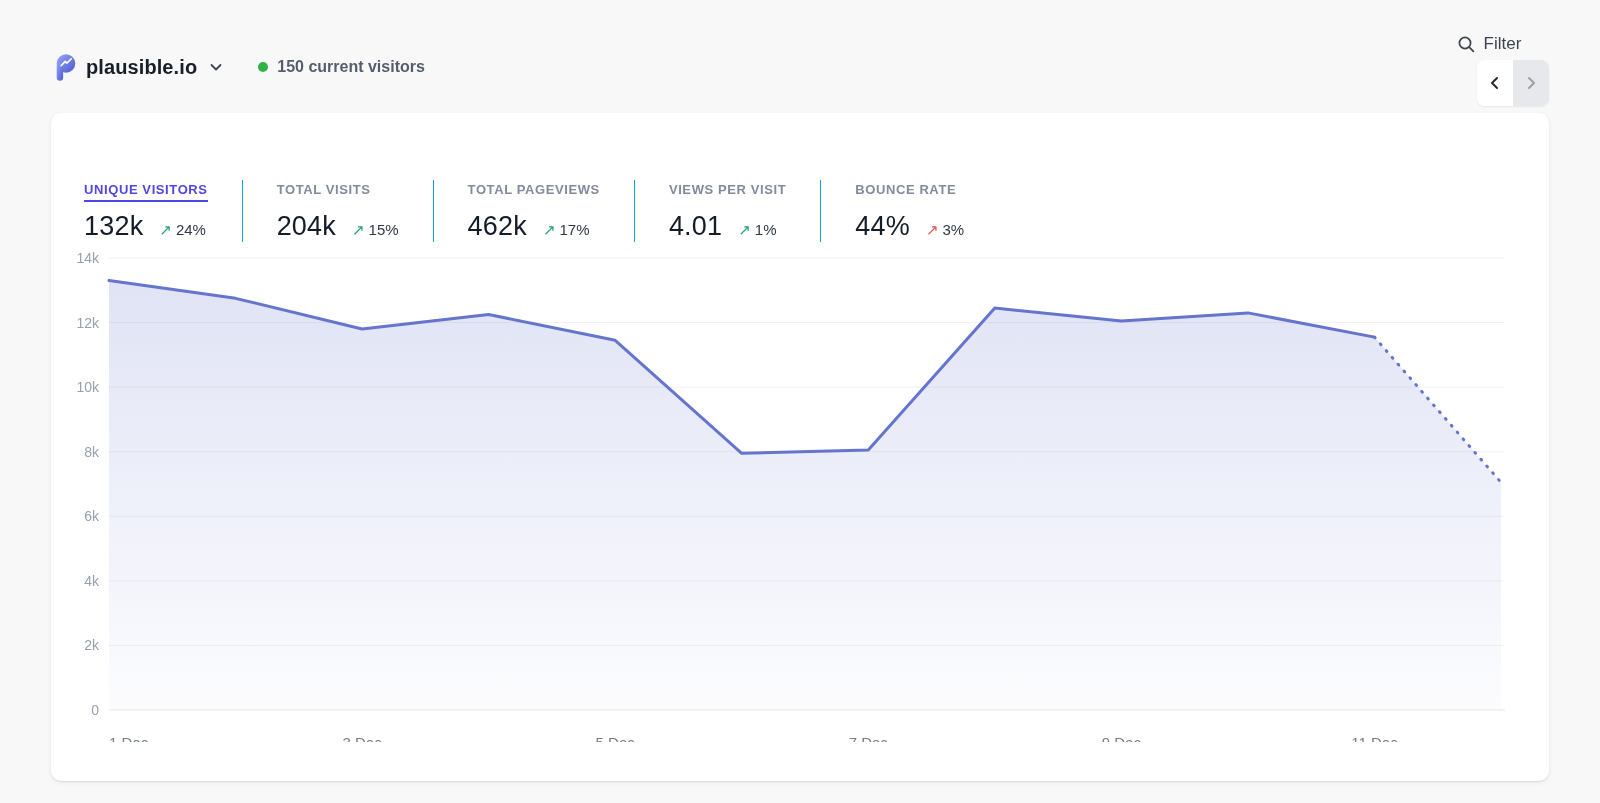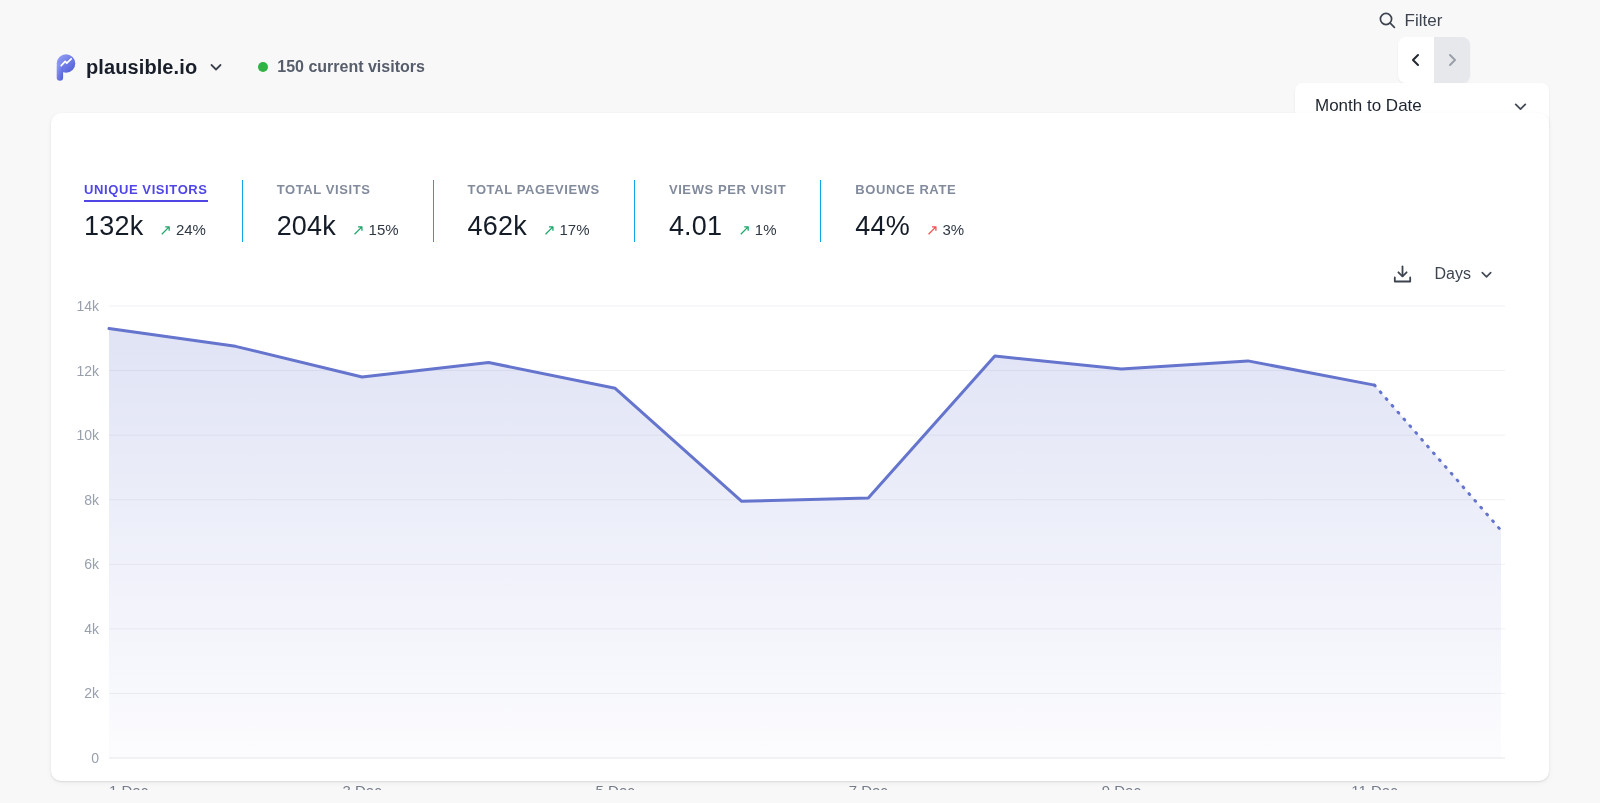--- a/index.html
+++ b/index.html
@@ -124,28 +124,20 @@
               <polyline points="9,2 4,7 9,12" fill="none" stroke="#23292f" stroke-width="2" stroke-linecap="round" stroke-linejoin="round"></polyline>
             </svg>
         </button>
         <button class="pager-btn pager-next">
           <svg width="14" height="14" viewBox="0 0 14 14">
               <polyline points="5,2 10,7 5,12" fill="none" stroke="#9aa0aa" stroke-width="2" stroke-linecap="round" stroke-linejoin="round"></polyline>
             </svg>
         </button>
       </div>
 
-      <div class="period-select">
-        <span class="period-label">Month to Date</span>
-        <span class="period-chevron">
-          <svg width="17" height="17" viewBox="0 0 16 16">
-              <polyline points="3.5,6 8,10.5 12.5,6" fill="none" stroke="#444b57" stroke-width="1.7" stroke-linecap="round" stroke-linejoin="round"></polyline>
-            </svg>
-        </span>
-      </div>
     </div>
   </div>
 
   <div class="card">
 
     <div class="stats-row">
       <div class="stat active">
         <span class="stat-label">UNIQUE VISITORS</span>
         <div class="stat-value-row">
           <span class="stat-value">132k</span>
@@ -190,35 +182,20 @@
         <div class="stat-value-row">
           <span class="stat-value">44%</span>
           <span class="stat-change bad">
               <span class="trend-arrow">↗</span>
               <span>3%</span>
             </span>
         </div>
       </div>
     </div>
 
-    <div class="chart-tools">
-      <span class="download-btn">
-        <svg width="21" height="21" viewBox="0 0 21 21">
-          <line x1="10.5" y1="2.5" x2="10.5" y2="12" stroke="#3d4450" stroke-width="1.8" stroke-linecap="round"></line>
-          <polyline points="6.4,8.3 10.5,12.4 14.6,8.3" fill="none" stroke="#3d4450" stroke-width="1.8" stroke-linecap="round" stroke-linejoin="round"></polyline>
-          <polyline points="2.8,13.5 2.8,17.5 18.2,17.5 18.2,13.5" fill="none" stroke="#3d4450" stroke-width="1.8" stroke-linecap="round" stroke-linejoin="round"></polyline>
-        </svg>
-      </span>
-      <span class="interval-select">
-        <span class="interval-label">Days</span>
-        <svg width="15" height="15" viewBox="0 0 16 16">
-            <polyline points="3.5,6 8,10.5 12.5,6" fill="none" stroke="#444b57" stroke-width="1.8" stroke-linecap="round" stroke-linejoin="round"></polyline>
-          </svg>
-      </span>
-    </div>
 
     <div class="chart-wrap">
       <svg id="chart-svg" width="1446" height="500" viewBox="0 0 1446 500">
           <defs>
             <linearGradient id="areaGrad" x1="0" y1="0" x2="0" y2="1">
               <stop offset="0" stop-color="rgba(101,116,205,0.20)"></stop>
               <stop offset="1" stop-color="rgba(101,116,205,0.02)"></stop>
             </linearGradient>
           </defs>
           <line x1="50" y1="468" x2="1446" y2="468" stroke="#e6e7ea" stroke-width="1"></line>

